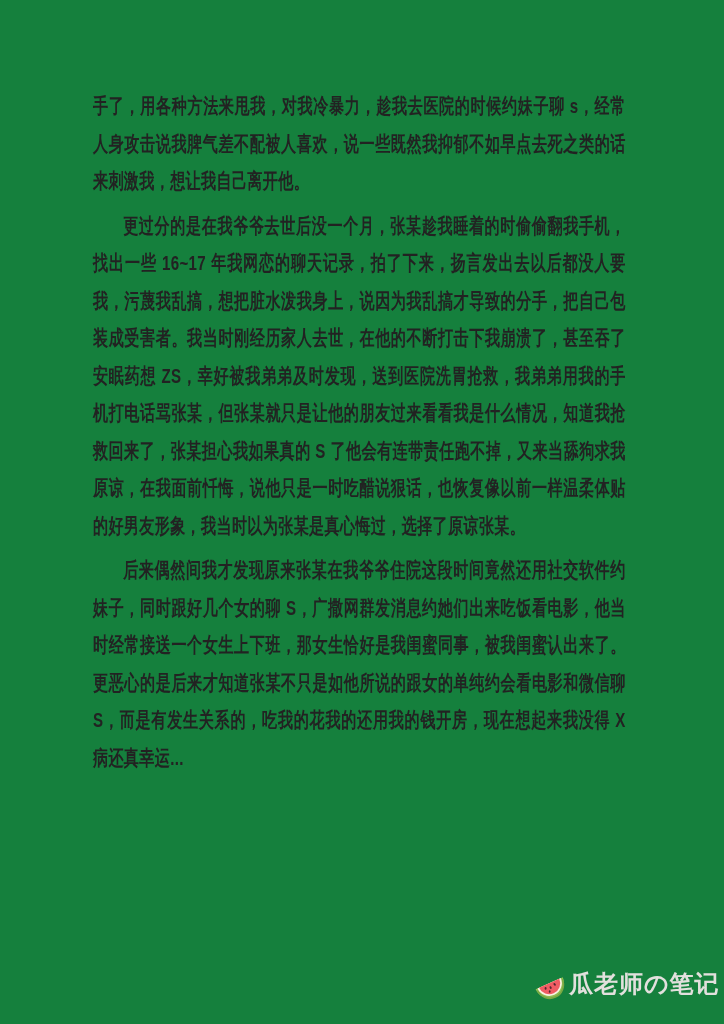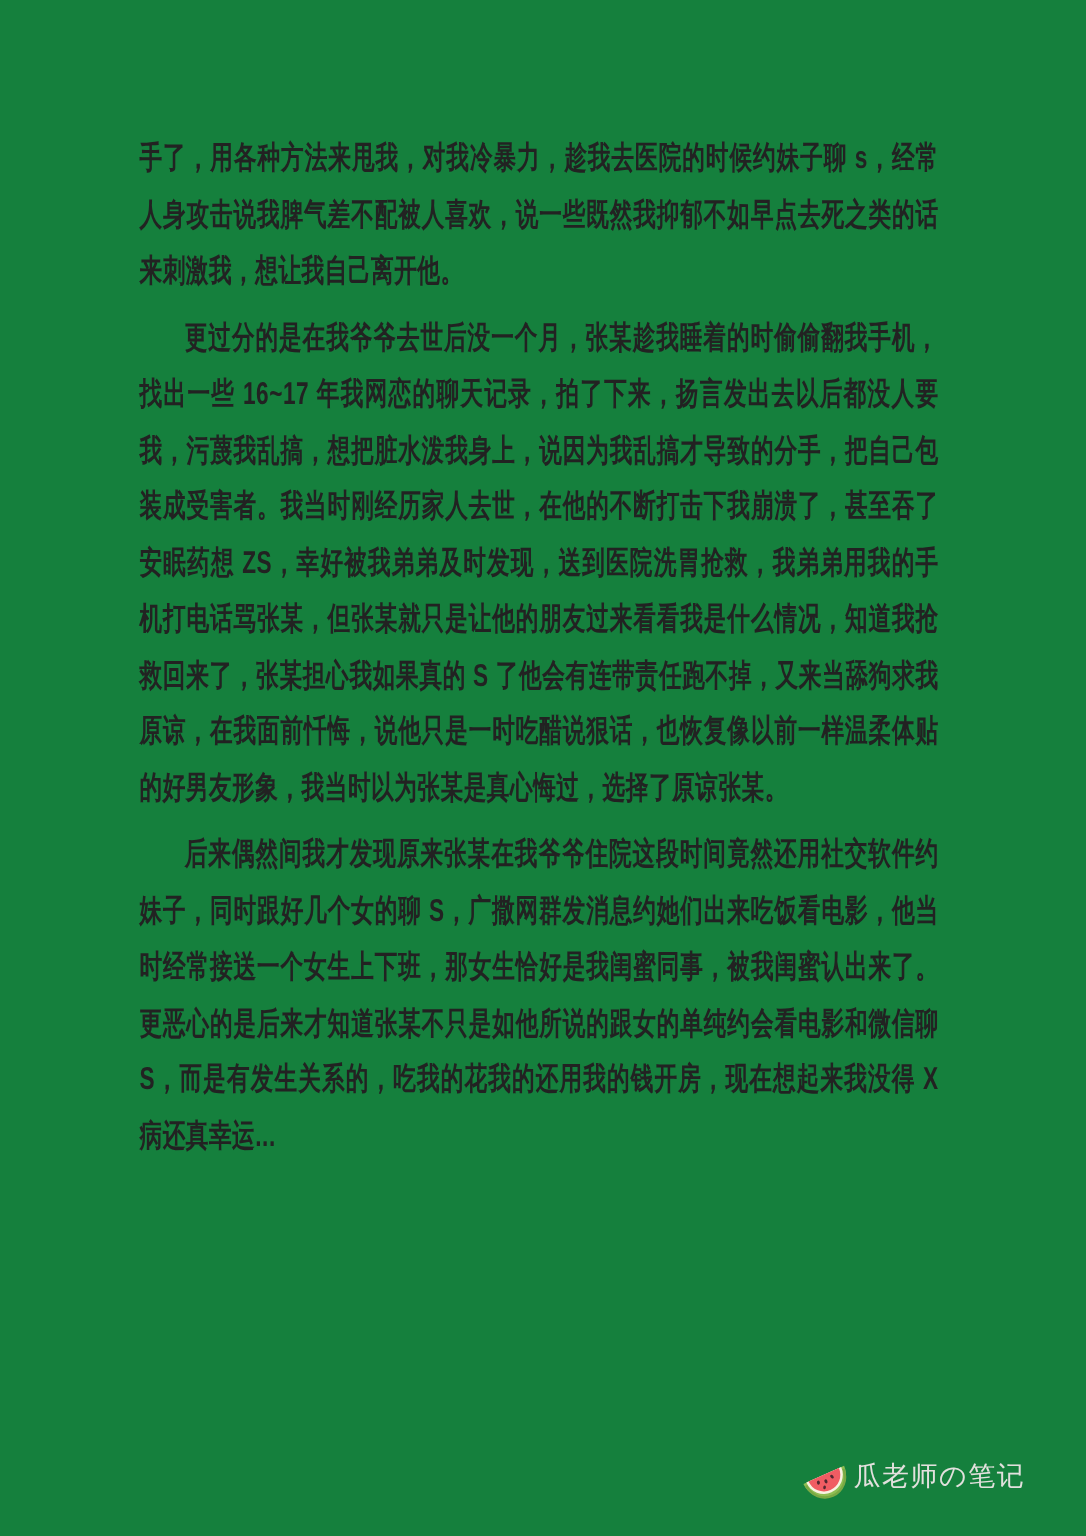--- a/index.html
+++ b/index.html
@@ -50,22 +50,22 @@
     display: flex;
     align-items: center;
     gap: 3px;
   }
   .wm-icon {
     width: 33px;
     height: 36px;
     flex: 0 0 auto;
   }
   .wm-brand {
-    font-size: 18px;
-    font-weight: 400;
+    font-size: 24px;
+    font-weight: 700;
     letter-spacing: 1px;
     white-space: nowrap;
     color: #e2e0dd;
   }
   .wm-site {
     margin-top: 0px;
     margin-left: 34px;
     width: 144px;
     text-align: center;
     font-size: 14px;

